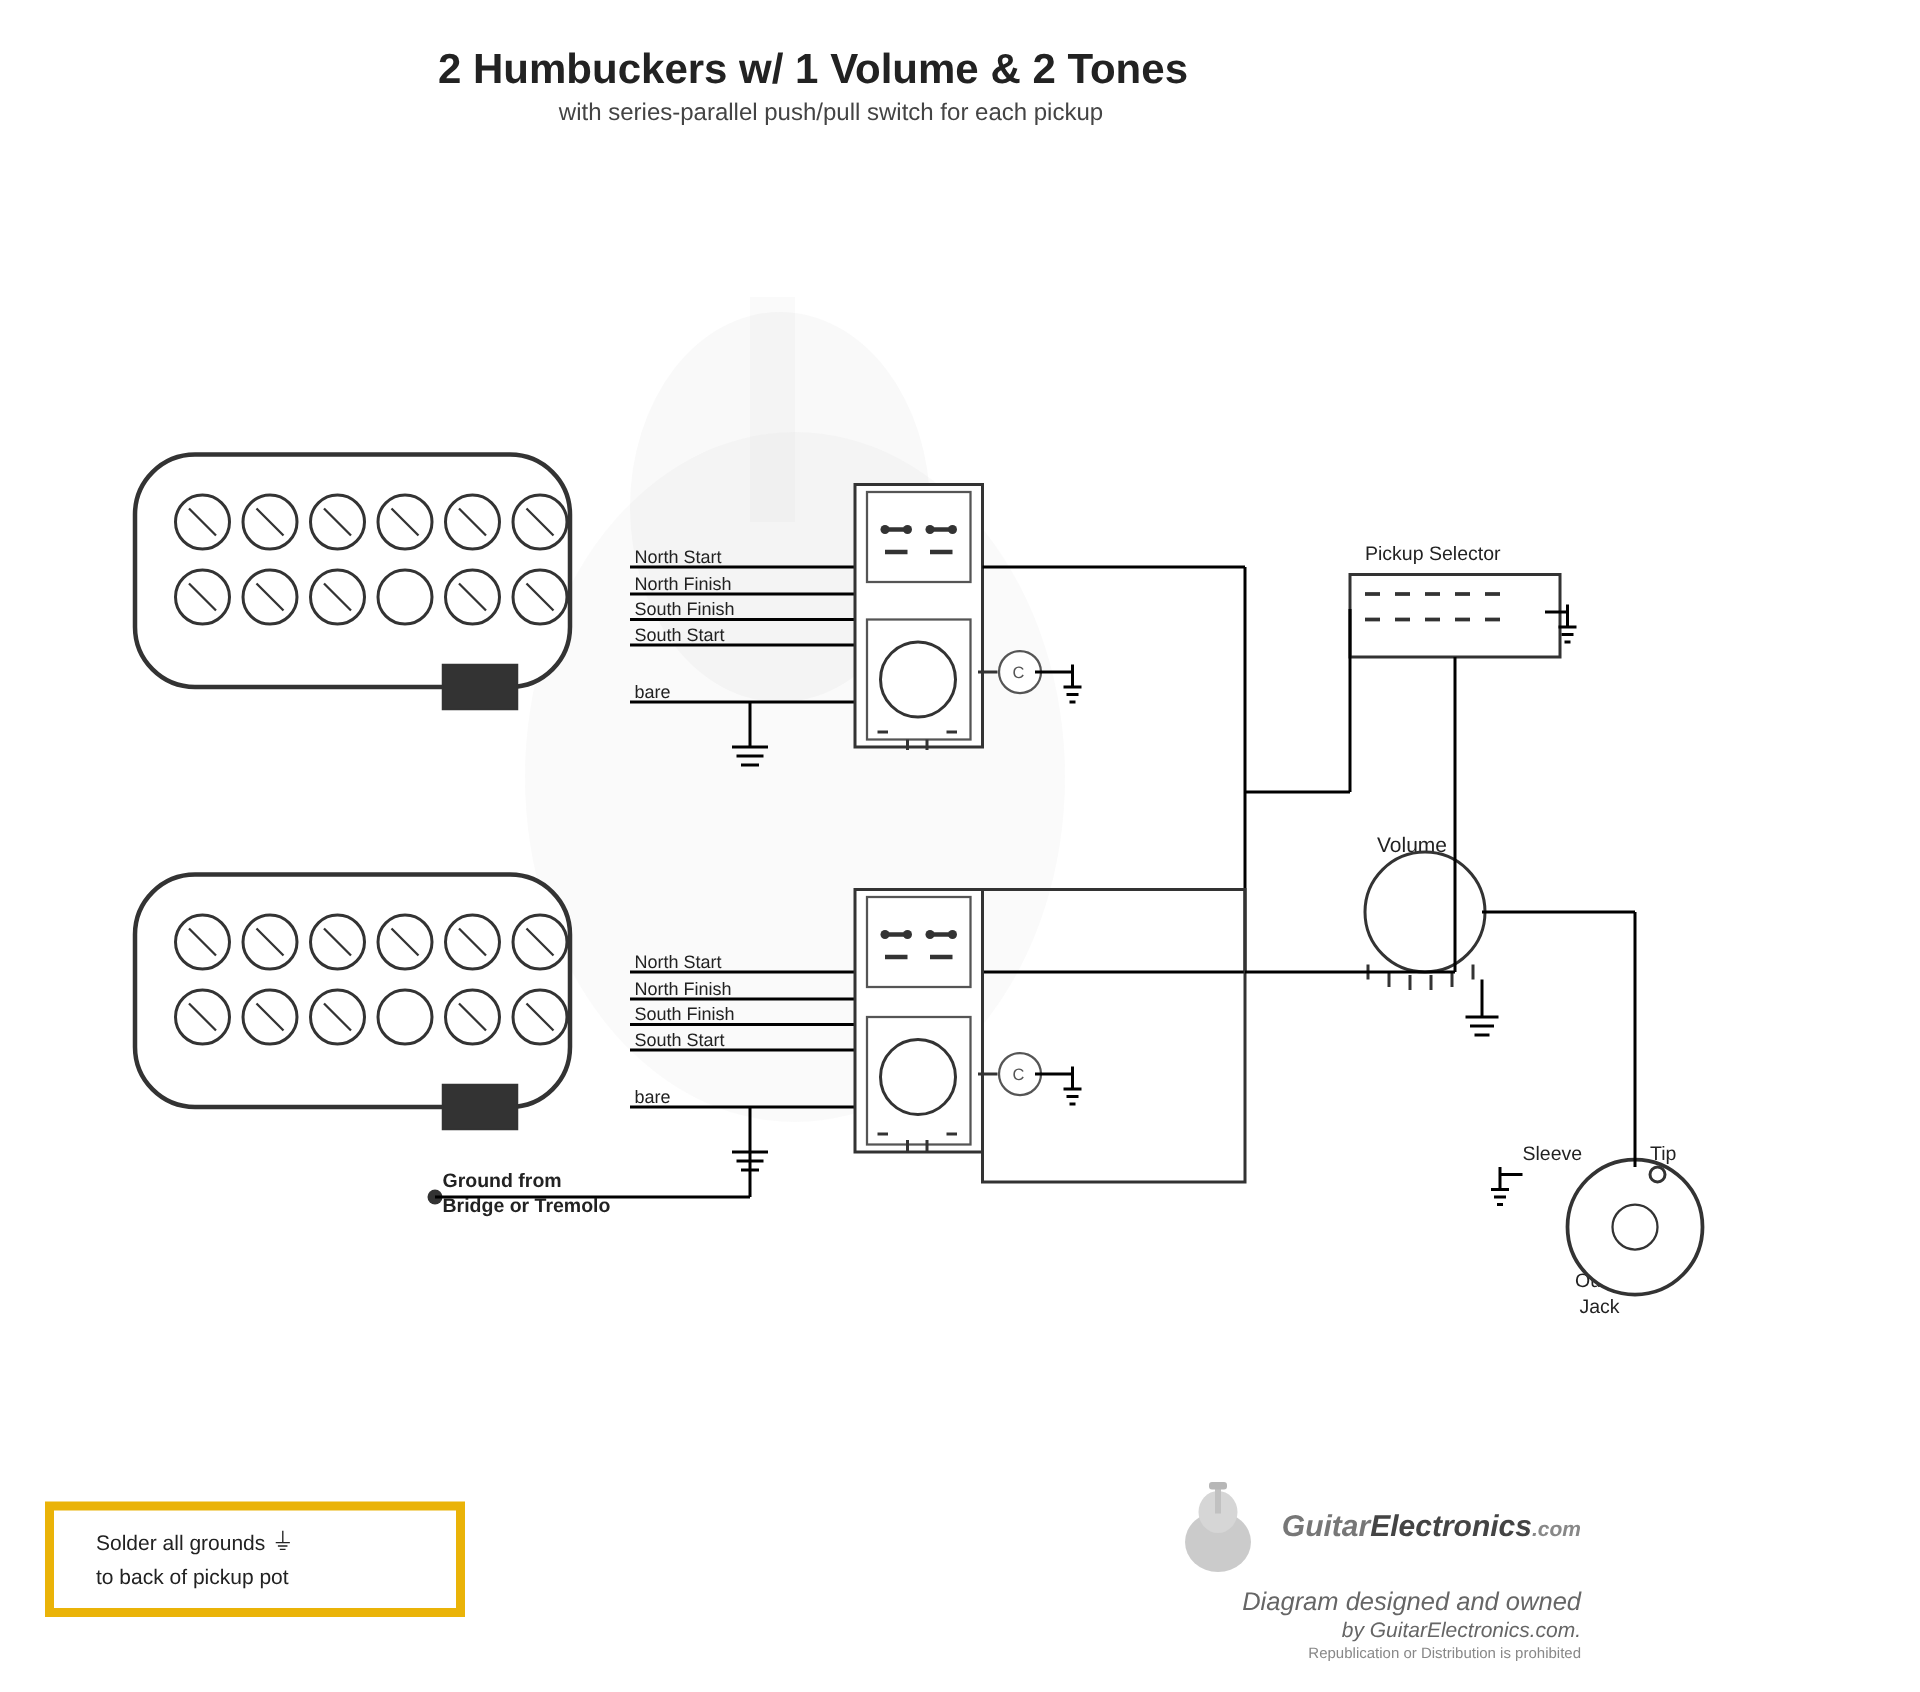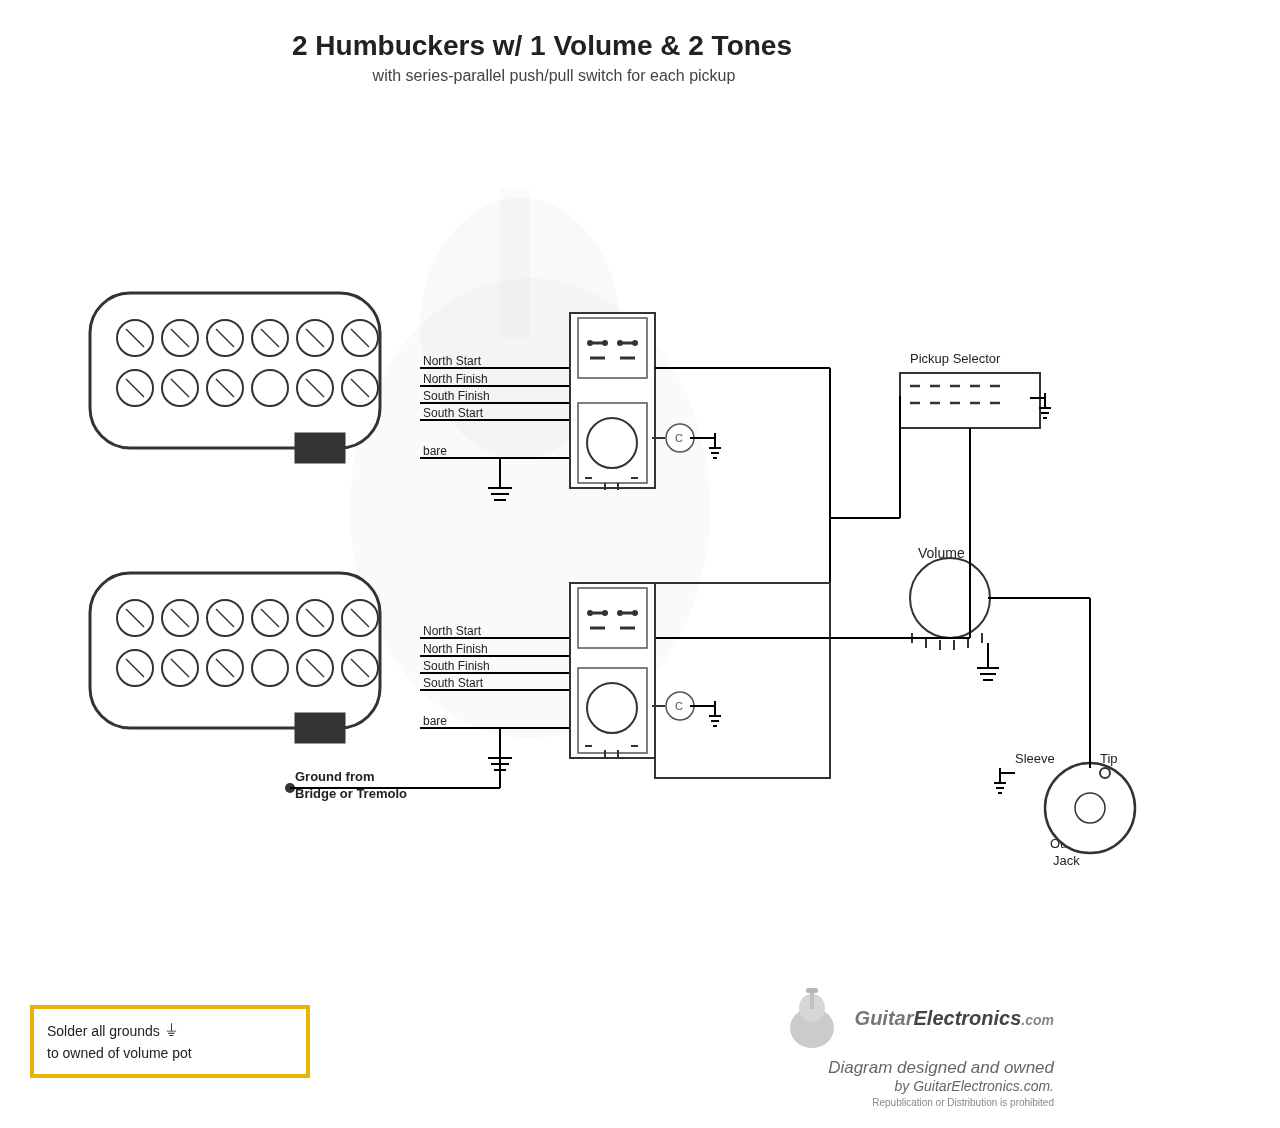--- a/index.html
+++ b/index.html
@@ -35,33 +35,33 @@
       font-size: 16px;
       color: #444;
       margin-top: 5px;
       font-family: Arial, sans-serif;
       padding-left: 24px;
     }
 
     
     .diagram-area {
       position: absolute;
-      top: 128px;
+      top: 138px;
       left: 30px;
       width: 1220px;
       height: 800px;
     }
 
     
     .note-box {
       position: absolute;
       bottom: 50px;
       left: 30px;
-      border: 4px solid #eab308;
-      padding: 10px 13px;
+      border: 6px solid #eab308;
+      padding: 10px 28px;
       width: 280px;
       font-size: 14px;
       color: #222;
       line-height: 1.5;
     }
 
     svg text {
       font-family: Arial, sans-serif;
     }
   </style>
@@ -329,21 +329,21 @@
       <line x1="800" y1="510" x2="940" y2="510" stroke="#000" stroke-width="2"></line>
       <line x1="940" y1="430" x2="940" y2="510" stroke="#000" stroke-width="2"></line>
 
     </svg>
   </div>
 
   <div class="note-box">
     <span>Solder all grounds</span>
     <span style="font-size:16px; margin: 0 2px;">⏚</span>
     <br>
-    <span>to owned of volume pot</span>
+    <span>to back of pickup pot</span>
   </div>
 
   <div style="position:absolute; bottom:20px; right:30px; text-align:right;">
 
     <div style="display:flex; align-items:center; justify-content:center; margin-bottom:5px;">
 
       <svg width="70" height="70" viewBox="0 0 70 70" style="opacity:0.6; margin-right:8px;">
         <ellipse cx="35" cy="45" rx="22" ry="20" fill="#aaa"></ellipse>
         <ellipse cx="35" cy="25" rx="13" ry="14" fill="#bbb"></ellipse>
         <rect x="33" y="8" width="4" height="18" fill="#999"></rect>

